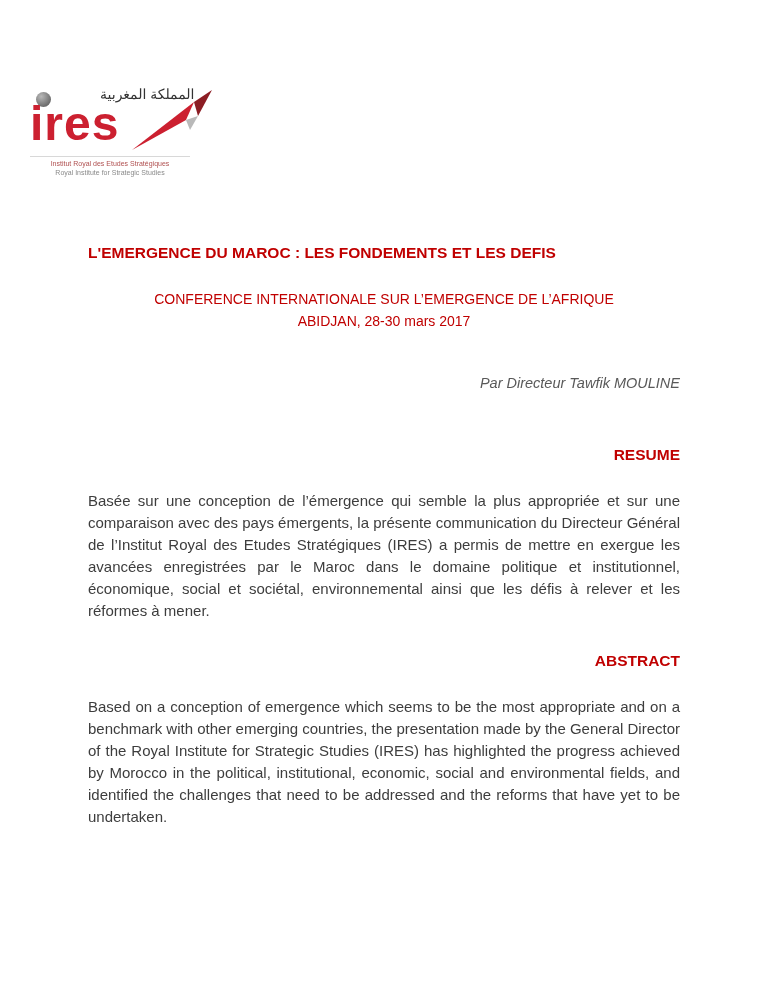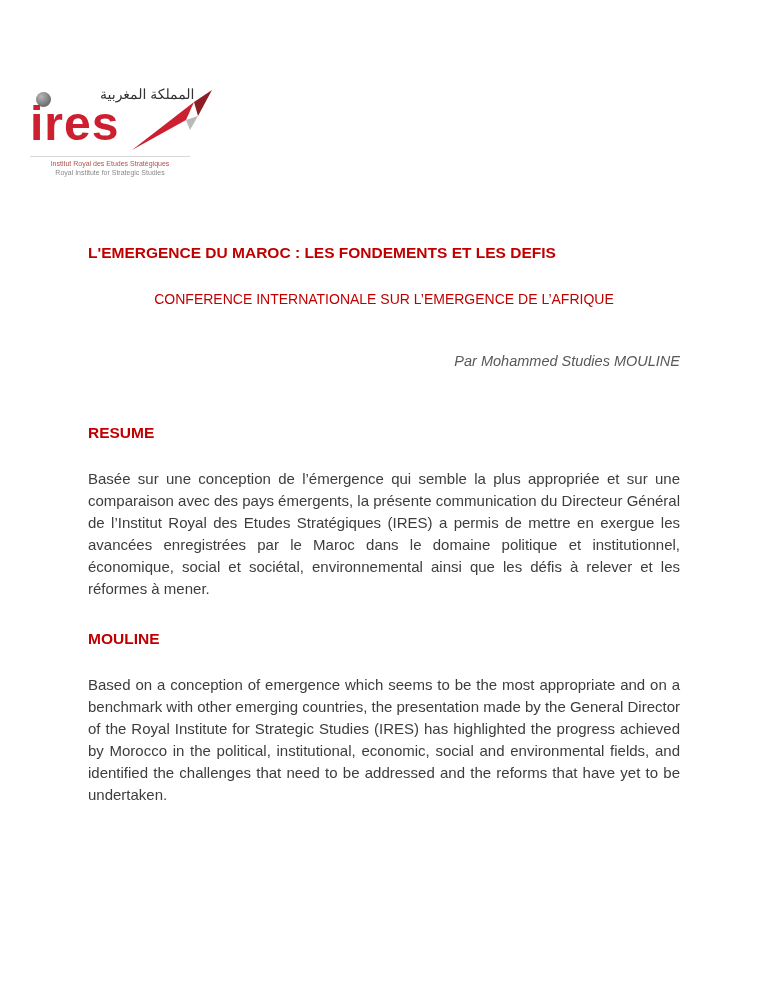--- a/index.html
+++ b/index.html
@@ -114,21 +114,21 @@
   }
   .byline {
     margin-top: 40px;
     text-align: right;
     font-style: italic;
     color: #595959;
     font-size: 14.5px;
     line-height: 22px;
   }
   .section-heading {
-    text-align: left;
+    text-align: right;
     font-size: 15.5px;
     font-weight: bold;
     color: #c00000;
     line-height: 22px;
   }
   .heading-resume { margin-top: 50px; }
   .heading-abstract { margin-top: 28px; }
   .body-paragraph {
     margin-top: 24px;
     text-align: justify;
@@ -160,29 +160,30 @@
       <div class="logo-tagline-en">Royal Institute for Strategic Studies</div>
     </div>
   </header>
 
   <main class="content">
 
     <h1 class="main-title">L'EMERGENCE DU MAROC : LES FONDEMENTS ET LES DEFIS</h1>
 
     <div class="conference-block">
       <div>CONFERENCE INTERNATIONALE SUR L’EMERGENCE DE L’AFRIQUE</div>
+      <div>ABIDJAN, 28-30 mars 2017</div>
     </div>
 
     <div class="byline">
-      <div>Par Mohammed Studies MOULINE</div>
+      <div>Par Directeur Tawfik MOULINE</div>
     </div>
 
     <h2 class="section-heading heading-resume">RESUME</h2>
 
     <p class="body-paragraph">Basée sur une conception de l’émergence qui semble la plus appropriée et sur une comparaison avec des pays émergents, la présente communication du Directeur Général de l’Institut Royal des Etudes Stratégiques (IRES) a permis de mettre en exergue les avancées enregistrées par le Maroc dans le domaine politique et institutionnel, économique, social et sociétal, environnemental ainsi que les défis à relever et les réformes à mener.</p>
 
-    <h2 class="section-heading heading-abstract">MOULINE</h2>
+    <h2 class="section-heading heading-abstract">ABSTRACT</h2>
 
     <p class="body-paragraph">Based on a conception of emergence which seems to be the most appropriate and on a benchmark with other emerging countries, the presentation made by the General Director of the Royal Institute for Strategic Studies (IRES) has highlighted the progress achieved by Morocco in the political, institutional, economic, social and environmental fields, and identified the challenges that need to be addressed and the reforms that have yet to be undertaken.</p>
 
   </main>
 
 </div>
 
 </body></html>

